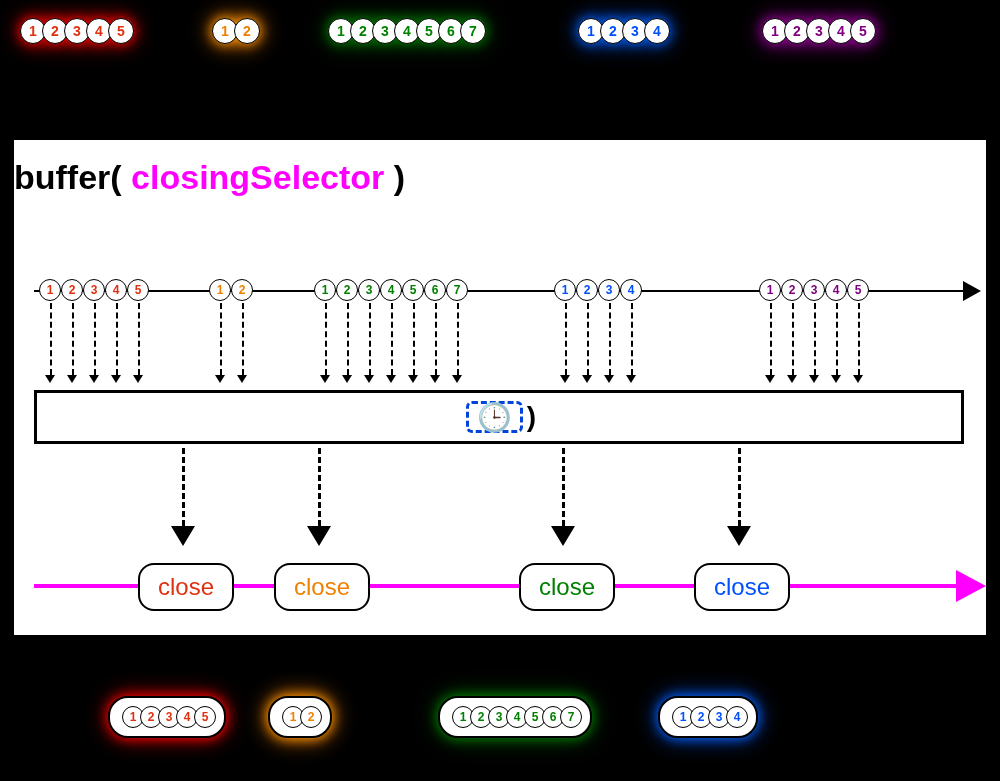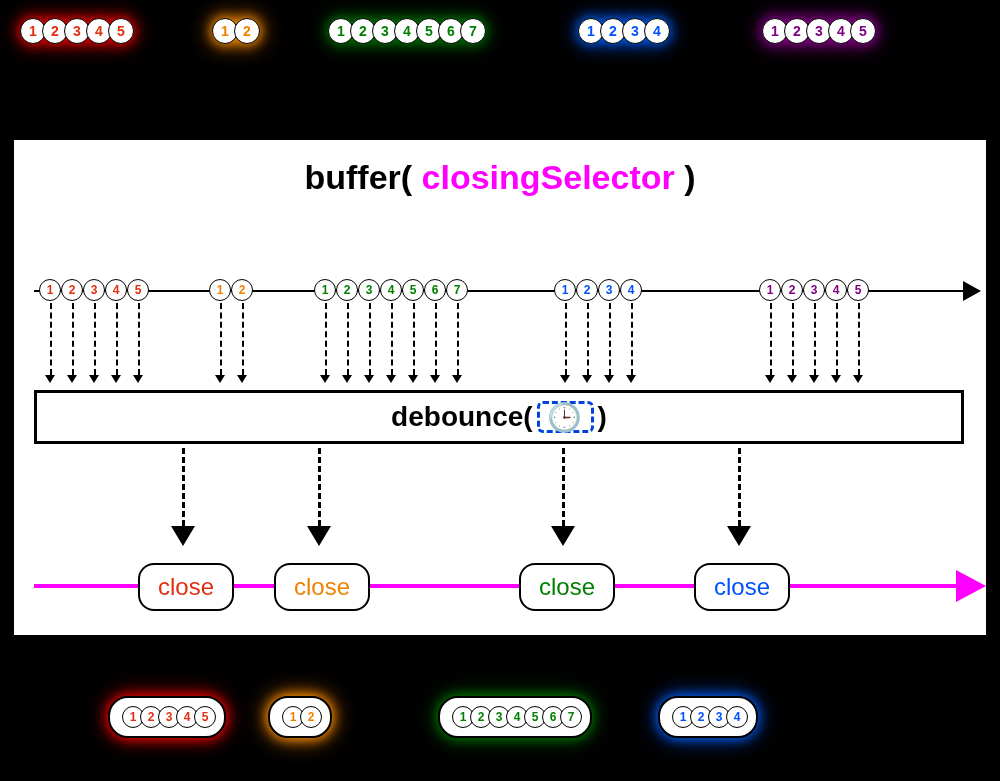--- a/index.html
+++ b/index.html
@@ -53,21 +53,21 @@
     width: 976px;
     height: 499px;
     background: #fff;
     border: 2px solid #000;
   }
 
   .panel-title {
     position: absolute;
     top: 18px;
     left: 0; right: 0;
-    text-align: center;
+    text-align: left;
     font-size: 34px;
     font-weight: bold;
   }
   .panel-title .cs { color: #ff00ff; }
 
   .src-line {
     position: absolute;
     top: 150px;
     left: 20px;
     width: 935px;
@@ -282,21 +282,20 @@
       <div class="small-tri" style="left: 773px; top: 235px;"></div>
       <div class="dashed-arrow" style="left: 800px; top: 163px; height: 72px;"></div>
       <div class="small-tri" style="left: 795px; top: 235px;"></div>
       <div class="dashed-arrow" style="left: 822px; top: 163px; height: 72px;"></div>
       <div class="small-tri" style="left: 817px; top: 235px;"></div>
       <div class="dashed-arrow" style="left: 844px; top: 163px; height: 72px;"></div>
       <div class="small-tri" style="left: 839px; top: 235px;"></div>
     </div>
 
   <div class="debounce-box">
-    <span>debounce( </span>
     <span class="clock-box">
         <span>🕒</span>
       </span>
     <span> )</span>
   </div>
 
   <div id="big-arrows">
       <div class="big-dash" style="left: 168px; top: 308px; height: 78px;"></div>
       <div class="big-tri" style="left: 157px; top: 386px;"></div>
       <div class="big-dash" style="left: 304px; top: 308px; height: 78px;"></div>

